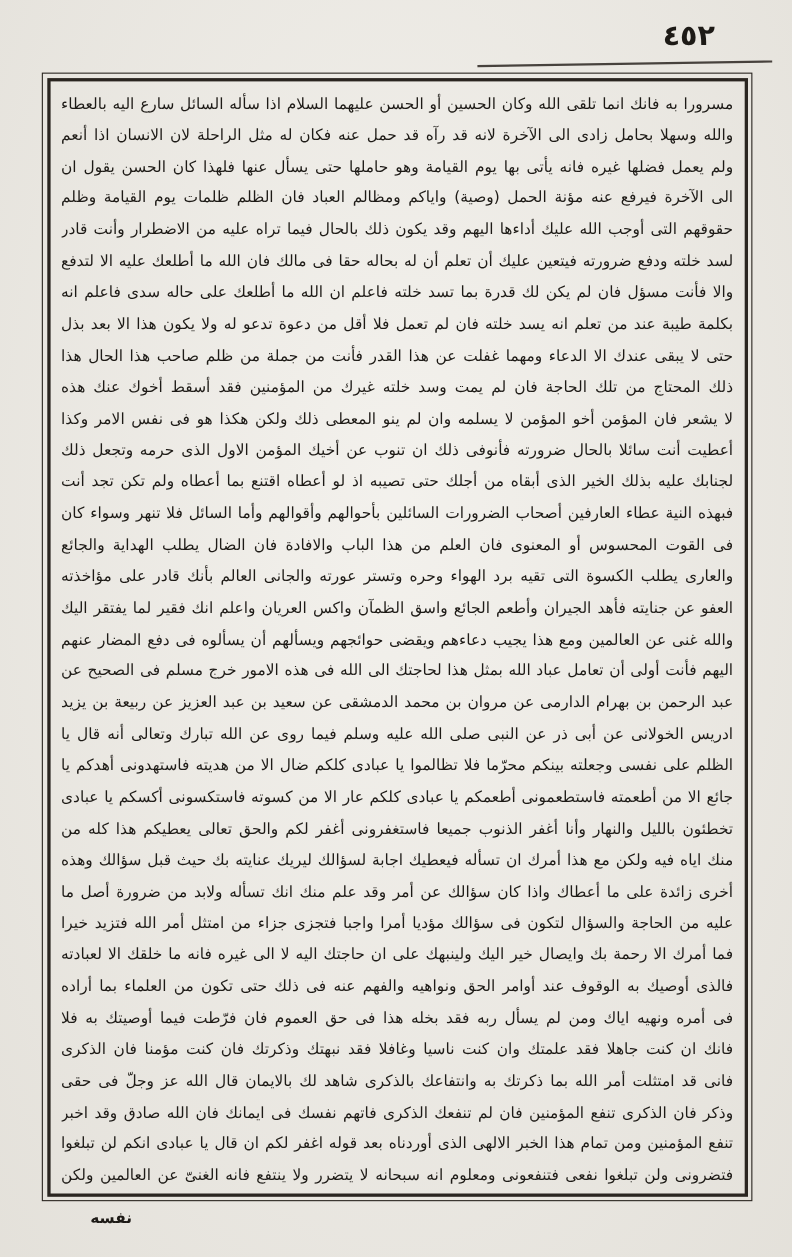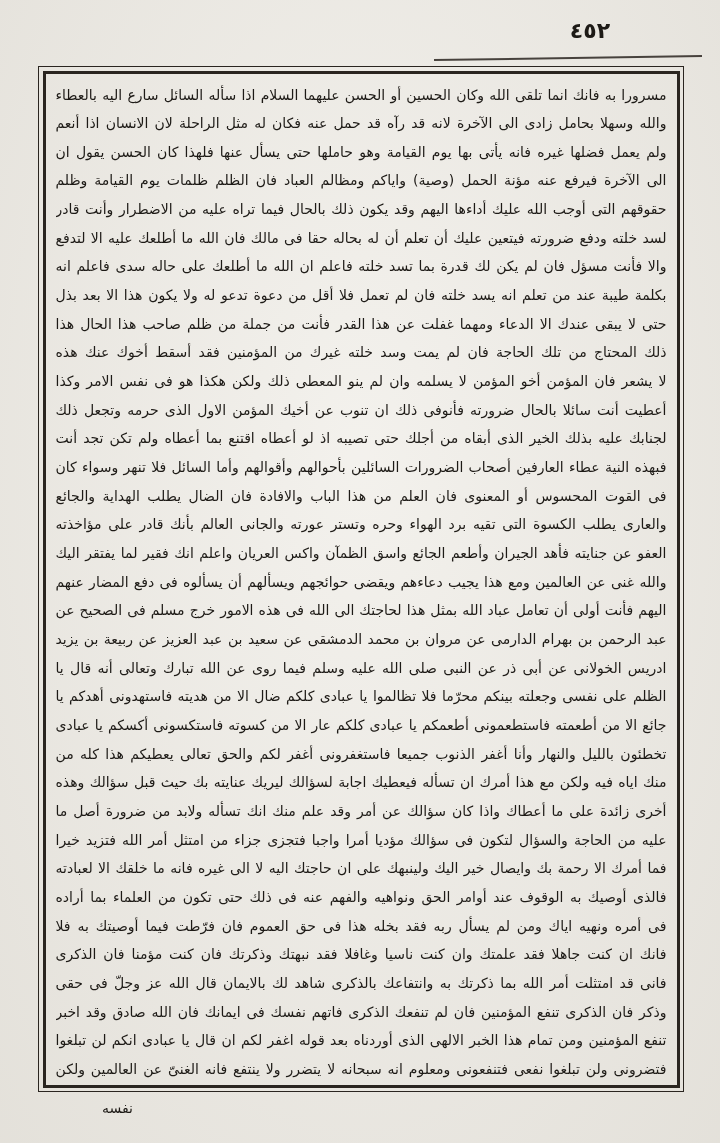--- a/index.html
+++ b/index.html
@@ -14,22 +14,22 @@
     background-image:radial-gradient(ellipse at 50% 40%, rgba(255,255,255,.35), rgba(0,0,0,.04));
     font-family:"DejaVu Sans", sans-serif;
     color:var(--ink);
     position:relative;
     direction:rtl;
   }
   .page-number{
     position:absolute;
     top:18px; right:70px;
     width:120px;
-    text-align:center;
-    font-size:22px;
+    text-align:right;
+    font-size:26px;
     font-weight:bold;
     letter-spacing:2px;
     color:var(--ink);
   }
   .page-number-rule{
     position:absolute;
     top:57px; right:18px;
     width:268px; height:0;
     border-bottom:2.5px solid var(--frame);
     transform:rotate(-0.9deg);
@@ -59,23 +59,23 @@
     text-align:justify;
     text-align-last:justify;
     -moz-text-align-last:justify;
     white-space:normal;
     overflow:hidden;
     word-spacing:.5px;
     color:var(--ink);
   }
   .catchword{
     position:absolute;
-    left:102px; top:1100px;
+    left:82px; top:1100px;
     font-size:14px;
-    font-weight:normal;
+    font-weight:bold;
     color:var(--ink);
   }
 </style>
 </head>
 <body>
 
 <div class="page-number">٤٥٢</div>
 <div class="page-number-rule"></div>
 
 <div class="frame">

